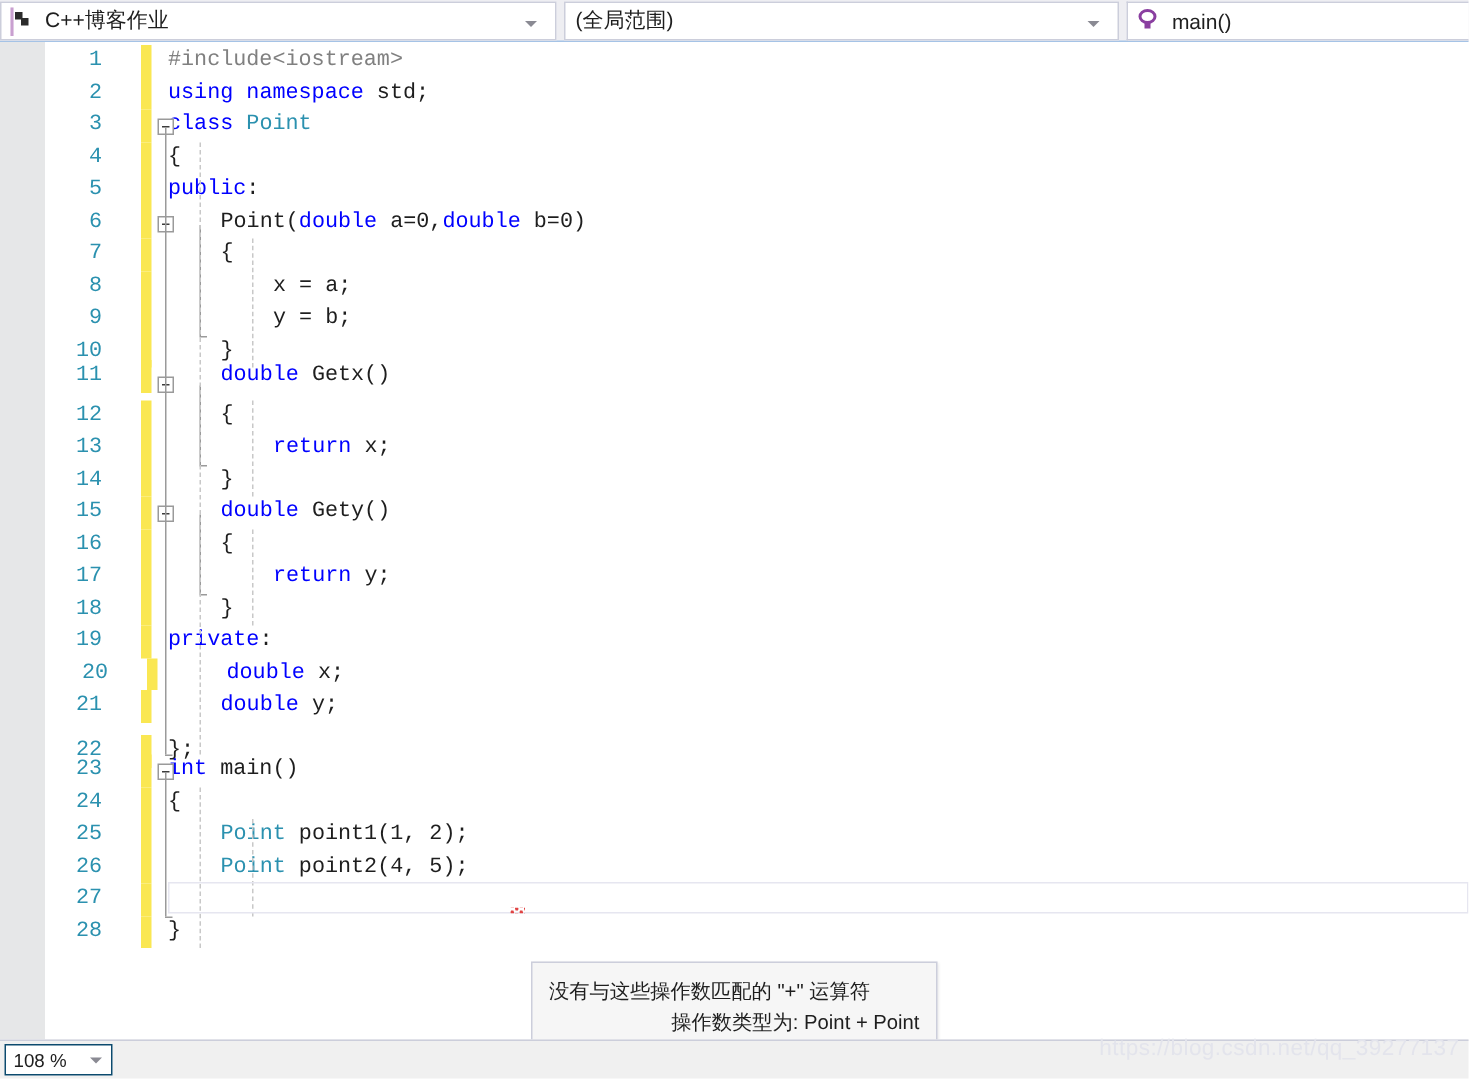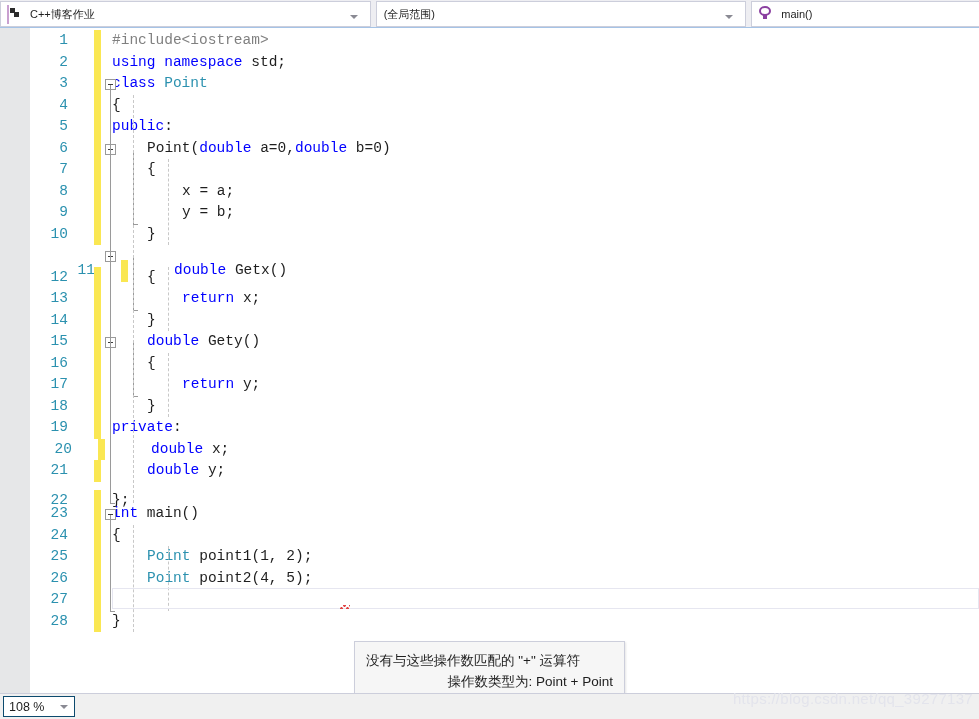--- a/index.html
+++ b/index.html
@@ -38,21 +38,21 @@
   #nav-scope   { width: 371px; margin-left: 5px; }
   #nav-member  { width: 228px; margin-left: 5px; border-right: none; }
 
   .combo-icon {
     width: 16px; height: 16px;
     margin-left: 6px;
     flex: 0 0 auto;
     position: relative;
   }
   .combo-text {
-    font-size: 11px;
+    font-size: 14px;
     color: #1e1e1e;
     margin-left: 7px;
     white-space: nowrap;
     overflow: hidden;
     flex: 1 1 auto;
     font-family: "Liberation Sans", sans-serif;
   }
   .combo-arrow {
     width: 16px; flex: 0 0 auto;
     margin-right: 8px;
@@ -316,21 +316,21 @@
       <div class="line" style="position: absolute; left: 0px; top: 2px; width: 979px;"><span class="lnum">1</span><span class="changebar"></span><span class="ctext" style="left: 112px;"><span class="pre">#include&lt;iostream&gt;</span></span></div>
       <div class="line" style="position: absolute; left: 0px; top: 23.5px; width: 979px;"><span class="lnum">2</span><span class="changebar"></span><span class="ctext" style="left: 112px;"><span class="kw">using</span><span class="pln"> </span><span class="kw">namespace</span><span class="pln"> std;</span></span></div>
       <div class="line" style="position: absolute; left: 0px; top: 45px; width: 979px;"><span class="lnum">3</span><span class="changebar"></span><span class="ctext" style="left: 112px;"><span class="kw">class</span><span class="pln"> </span><span class="typ">Point</span></span></div>
       <div class="line" style="position: absolute; left: 0px; top: 66.5px; width: 979px;"><span class="lnum">4</span><span class="changebar"></span><span class="ctext" style="left: 112px;"><span class="pln">{</span></span></div>
       <div class="line" style="position: absolute; left: 0px; top: 88px; width: 979px;"><span class="lnum">5</span><span class="changebar"></span><span class="ctext" style="left: 112px;"><span class="kw">public</span><span class="pln">:</span></span></div>
       <div class="line" style="position: absolute; left: 0px; top: 109.5px; width: 979px;"><span class="lnum">6</span><span class="changebar"></span><span class="ctext" style="left: 147px;"><span class="pln">Point(</span><span class="kw">double</span><span class="pln"> a=0,</span><span class="kw">double</span><span class="pln"> b=0)</span></span></div>
       <div class="line" style="position: absolute; left: 0px; top: 131px; width: 979px;"><span class="lnum">7</span><span class="changebar"></span><span class="ctext" style="left: 147px;"><span class="pln">{</span></span></div>
       <div class="line" style="position: absolute; left: 0px; top: 152.5px; width: 979px;"><span class="lnum">8</span><span class="changebar"></span><span class="ctext" style="left: 182px;"><span class="pln">x = a;</span></span></div>
       <div class="line" style="position: absolute; left: 0px; top: 174px; width: 979px;"><span class="lnum">9</span><span class="changebar"></span><span class="ctext" style="left: 182px;"><span class="pln">y = b;</span></span></div>
       <div class="line" style="position: absolute; left: 0px; top: 195.5px; width: 979px;"><span class="lnum">10</span><span class="changebar"></span><span class="ctext" style="left: 147px;"><span class="pln">}</span></span></div>
-      <div class="line" style="position: absolute; left: 0px; top: 232px; width: 902px; margin-left: 27px;"><span class="lnum">11</span><span class="changebar"></span><span class="ctext" style="left: 147px;"><span class="kw">double</span><span class="pln"> Getx()</span></span></div>
+      <div class="line" style="position: absolute; left: 0px; top: 212px; width: 902px;"><span class="lnum">11</span><span class="changebar"></span><span class="ctext" style="left: 147px;"><span class="kw">double</span><span class="pln"> Getx()</span></span></div>
       <div class="line" style="position: absolute; left: 0px; top: 238.5px; width: 979px;"><span class="lnum">12</span><span class="changebar"></span><span class="ctext" style="left: 147px;"><span class="pln">{</span></span></div>
       <div class="line" style="position: absolute; left: 0px; top: 260px; width: 979px;"><span class="lnum">13</span><span class="changebar"></span><span class="ctext" style="left: 182px;"><span class="kw">return</span><span class="pln"> x;</span></span></div>
       <div class="line" style="position: absolute; left: 0px; top: 281.5px; width: 979px;"><span class="lnum">14</span><span class="changebar"></span><span class="ctext" style="left: 147px;"><span class="pln">}</span></span></div>
       <div class="line" style="position: absolute; left: 0px; top: 303px; width: 979px;"><span class="lnum">15</span><span class="changebar"></span><span class="ctext" style="left: 147px;"><span class="kw">double</span><span class="pln"> Gety()</span></span></div>
       <div class="line" style="position: absolute; left: 0px; top: 324.5px; width: 979px;"><span class="lnum">16</span><span class="changebar"></span><span class="ctext" style="left: 147px;"><span class="pln">{</span></span></div>
       <div class="line" style="position: absolute; left: 0px; top: 346px; width: 861px; padding-left: 36px;"><span class="lnum">17</span><span class="changebar"></span><span class="ctext" style="left: 182px;"><span class="kw">return</span><span class="pln"> y;</span></span></div>
       <div class="line" style="position: absolute; left: 0px; top: 367.5px; width: 979px;"><span class="lnum">18</span><span class="changebar"></span><span class="ctext" style="left: 147px;"><span class="pln">}</span></span></div>
       <div class="line" style="position: absolute; left: 0px; top: 389px; width: 849px;"><span class="lnum">19</span><span class="changebar"></span><span class="ctext" style="left: 112px;"><span class="kw">private</span><span class="pln">:</span></span></div>
       <div class="line" style="position: absolute; left: 4px; top: 410.5px; width: 904px;"><span class="lnum">20</span><span class="changebar"></span><span class="ctext" style="left: 147px;"><span class="kw">double</span><span class="pln"> x;</span></span></div>
       <div class="line" style="position: absolute; left: 0px; top: 432px; width: 979px;"><span class="lnum">21</span><span class="changebar"></span><span class="ctext" style="left: 147px;"><span class="kw">double</span><span class="pln"> y;</span></span></div>

